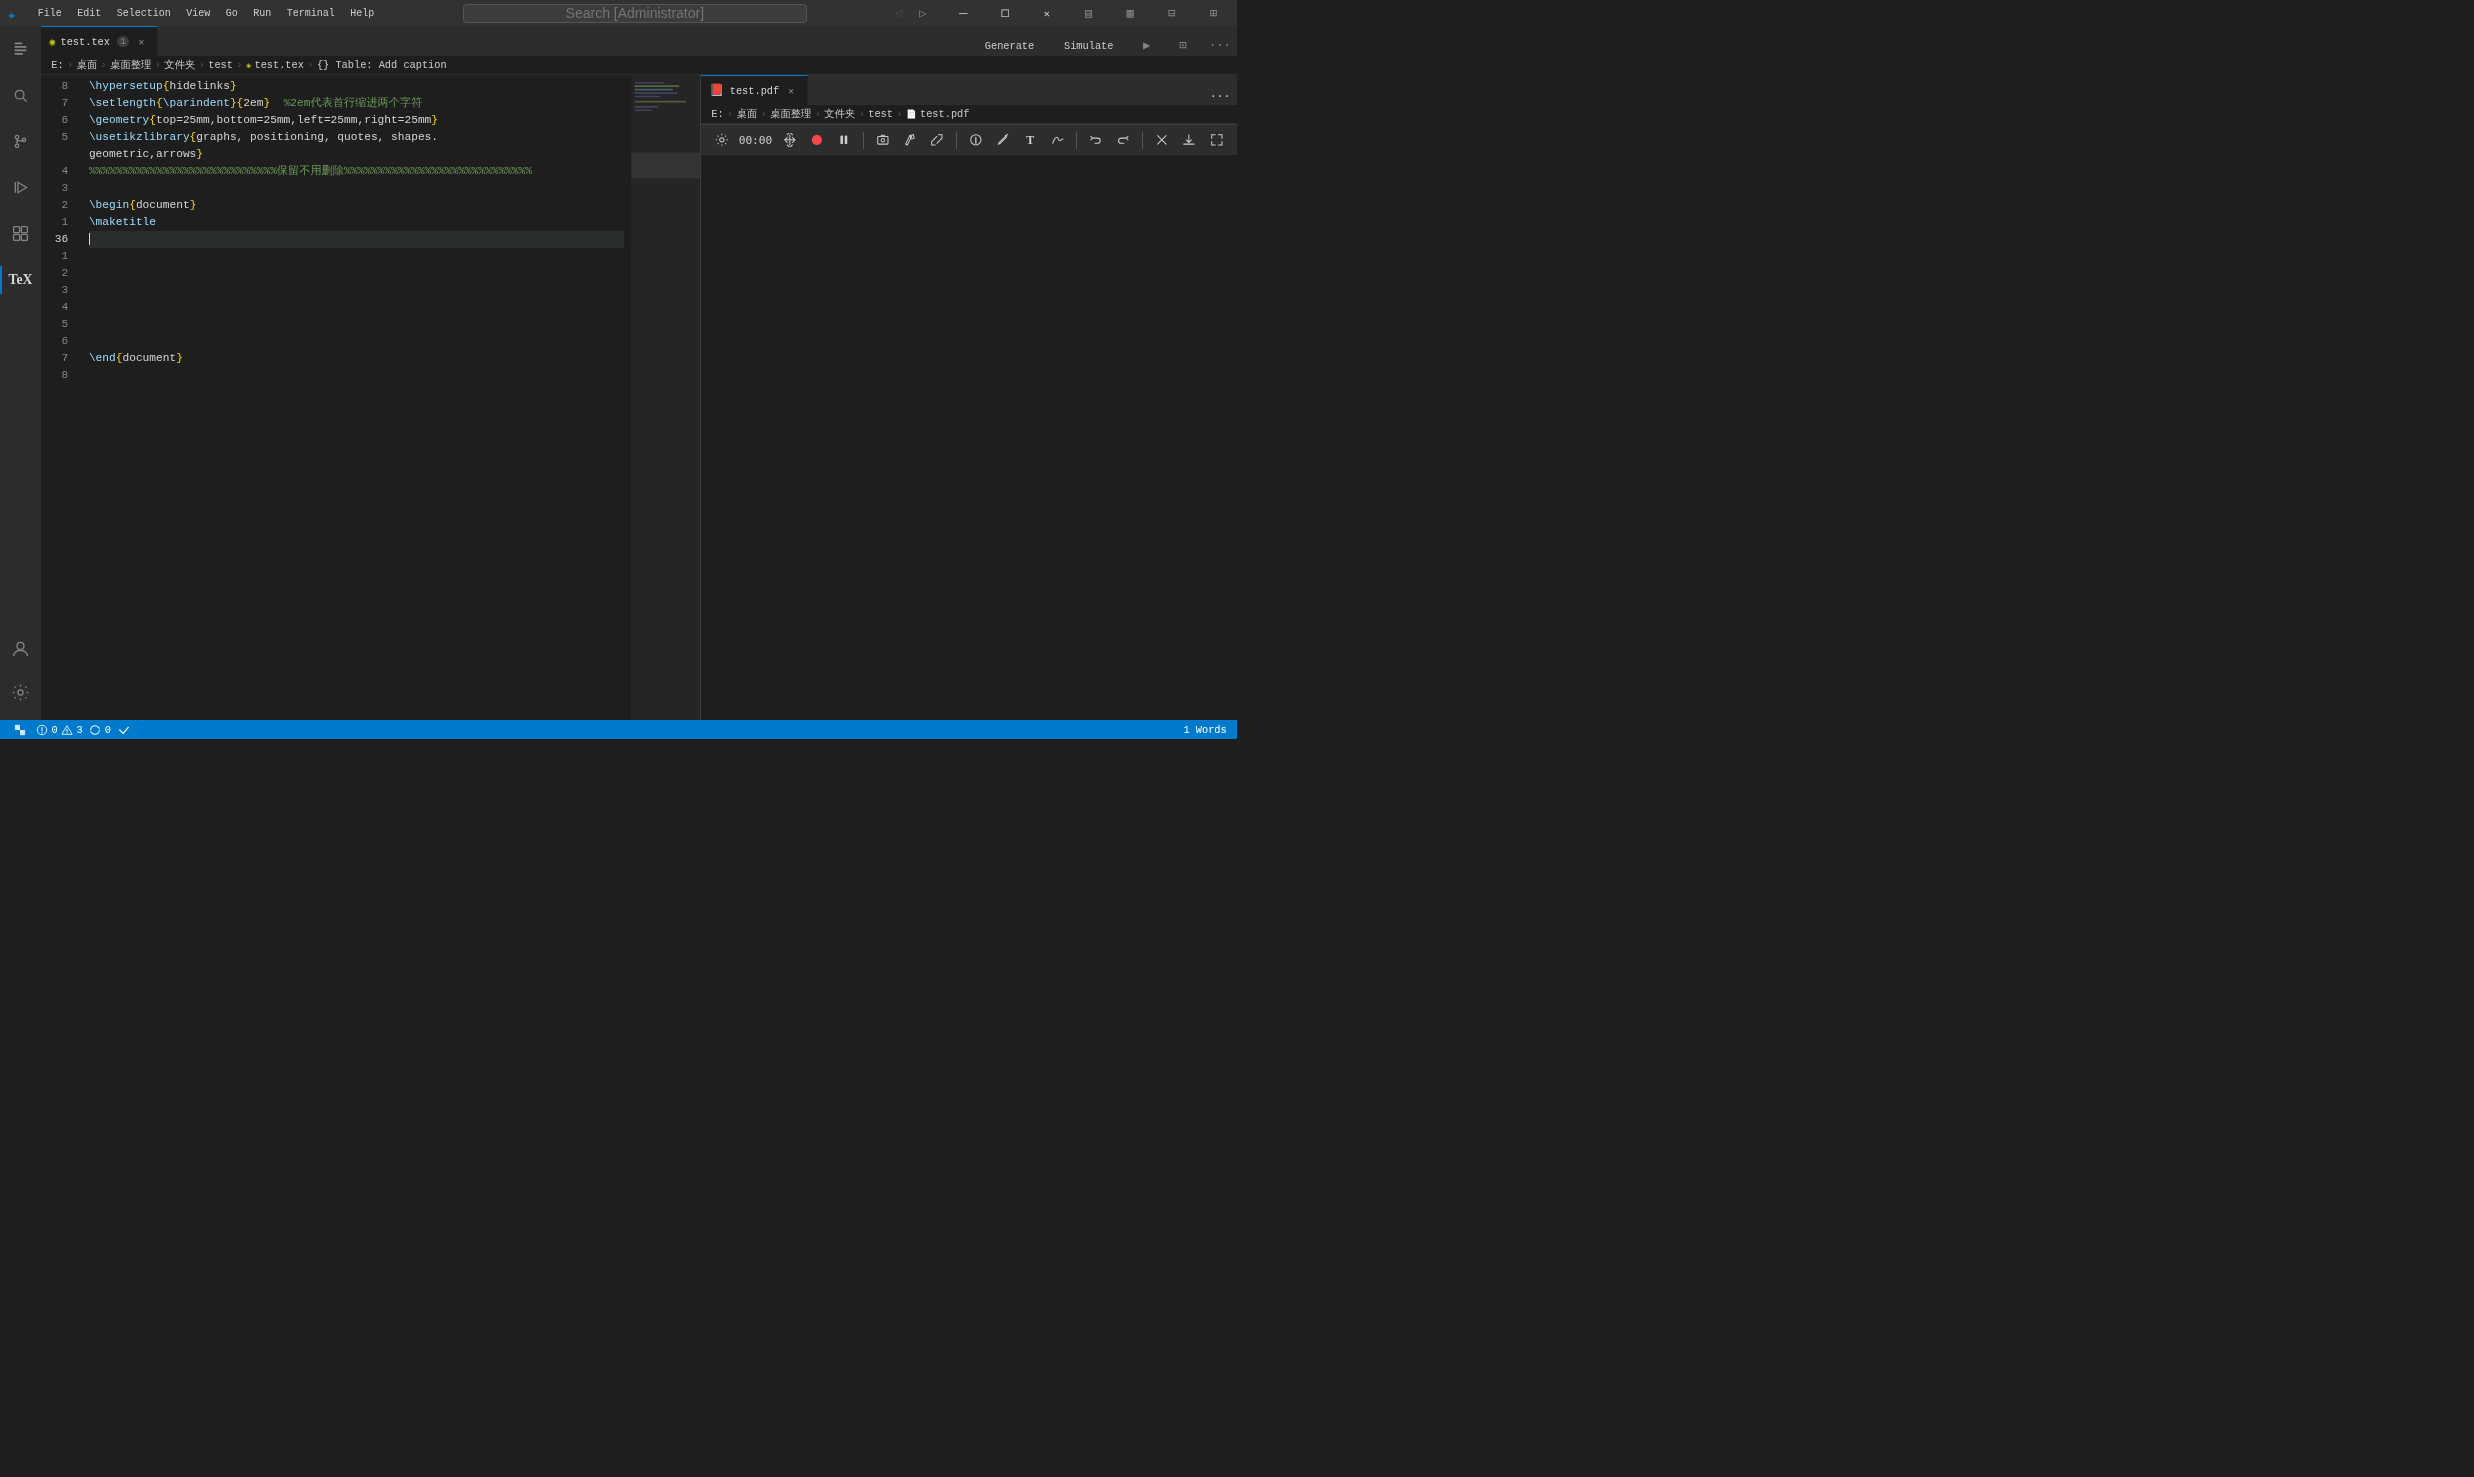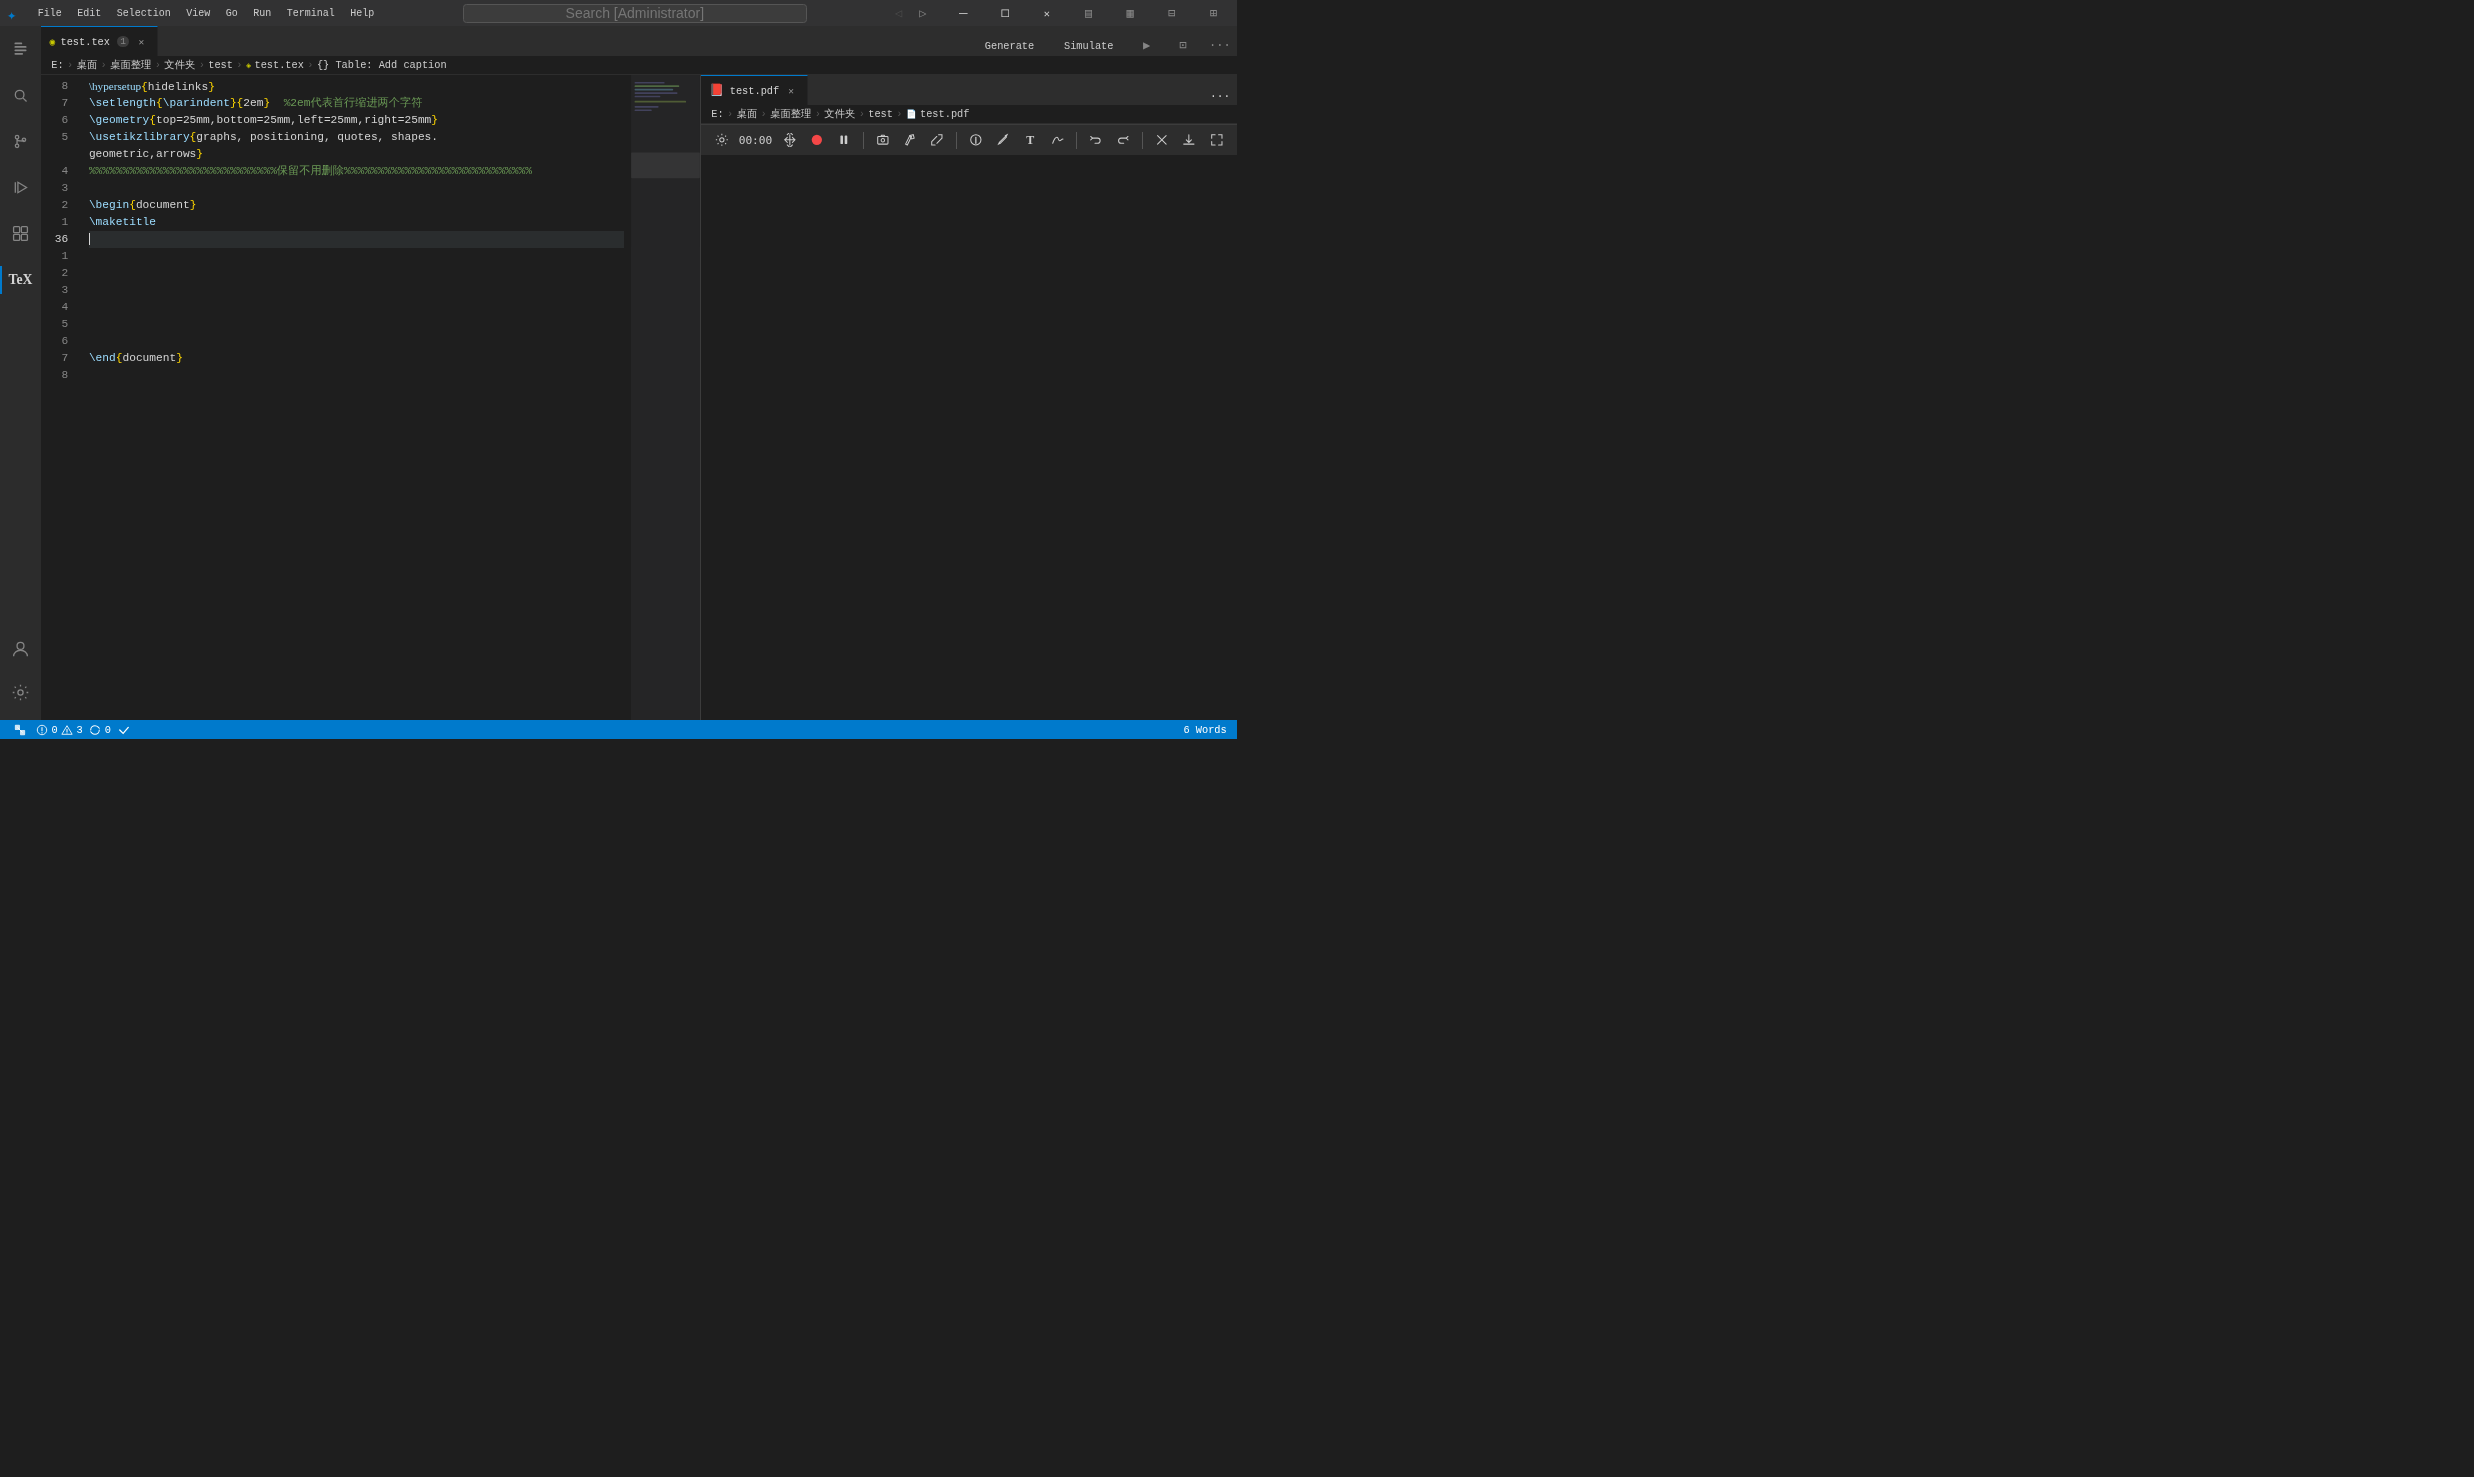--- a/index.html
+++ b/index.html
@@ -605,21 +605,21 @@
             <div class="line-number">2</div>
             <div class="line-number">3</div>
             <div class="line-number">4</div>
             <div class="line-number">5</div>
             <div class="line-number">6</div>
             <div class="line-number">7</div>
             <div class="line-number">8</div>
           </div>
 
           <div class="code-lines">
-            <div class="code-line"><span style="color:#9cdcfe;font-family:Liberation Serif, serif;">\hypersetup</span><span style="color:#ffd700;">{</span><span>hidelinks</span><span style="color:#ffd700;">}</span></div>
+            <div class="code-line"><span style="color:#9cdcfe;">\hypersetup</span><span style="color:#ffd700;">{</span><span>hidelinks</span><span style="color:#ffd700;">}</span></div>
             <div class="code-line"><span style="color:#9cdcfe;">\setlength</span><span style="color:#ffd700;">{</span><span style="color:#9cdcfe;">\parindent</span><span style="color:#ffd700;">}</span><span style="color:#ffd700;">{</span><span>2em</span><span style="color:#ffd700;">}</span><span>  </span><span style="color:#6a9955;">%2em代表首行缩进两个字符</span></div>
             <div class="code-line"><span style="color:#9cdcfe;">\geometry</span><span style="color:#ffd700;">{</span><span>top=25mm,bottom=25mm,left=25mm,right=25mm</span><span style="color:#ffd700;">}</span></div>
             <div class="code-line"><span style="color:#9cdcfe;">\usetikzlibrary</span><span style="color:#ffd700;">{</span><span>graphs, positioning, quotes, shapes.</span></div>
             <div class="code-line"><span>geometric,arrows</span><span style="color:#ffd700;">}</span></div>
             <div class="code-line"><span style="color:#6a9955;">%%%%%%%%%%%%%%%%%%%%%%%%%%%%保留不用删除%%%%%%%%%%%%%%%%%%%%%%%%%%%%</span></div>
             <div class="code-line"></div>
             <div class="code-line"><span style="color:#9cdcfe;">\begin</span><span style="color:#ffd700;">{</span><span>document</span><span style="color:#ffd700;">}</span></div>
             <div class="code-line"><span style="color:#9cdcfe;">\maketitle</span></div>
             <div class="code-line current-line"><span style="display:inline-block;width:0.9px;height:12px;background:#d4d4d4;vertical-align:middle;"></span></div>
             <div class="code-line"></div>
@@ -810,17 +810,17 @@
       <span>0</span>
     </div>
     <div class="status-item">
       <svg width="12" height="12" viewBox="0 0 14 14" fill="none">
           <path d="M2 7l4 4 6-7" stroke="white" stroke-width="1.5" stroke-linecap="round" fill="none"></path>
         </svg>
     </div>
   </div>
   <div class="status-right">
     <div class="status-item">
-      <span>6 Words</span>
+      <span>1 Words</span>
     </div>
   </div>
 </div>
 
 
 </body></html>

